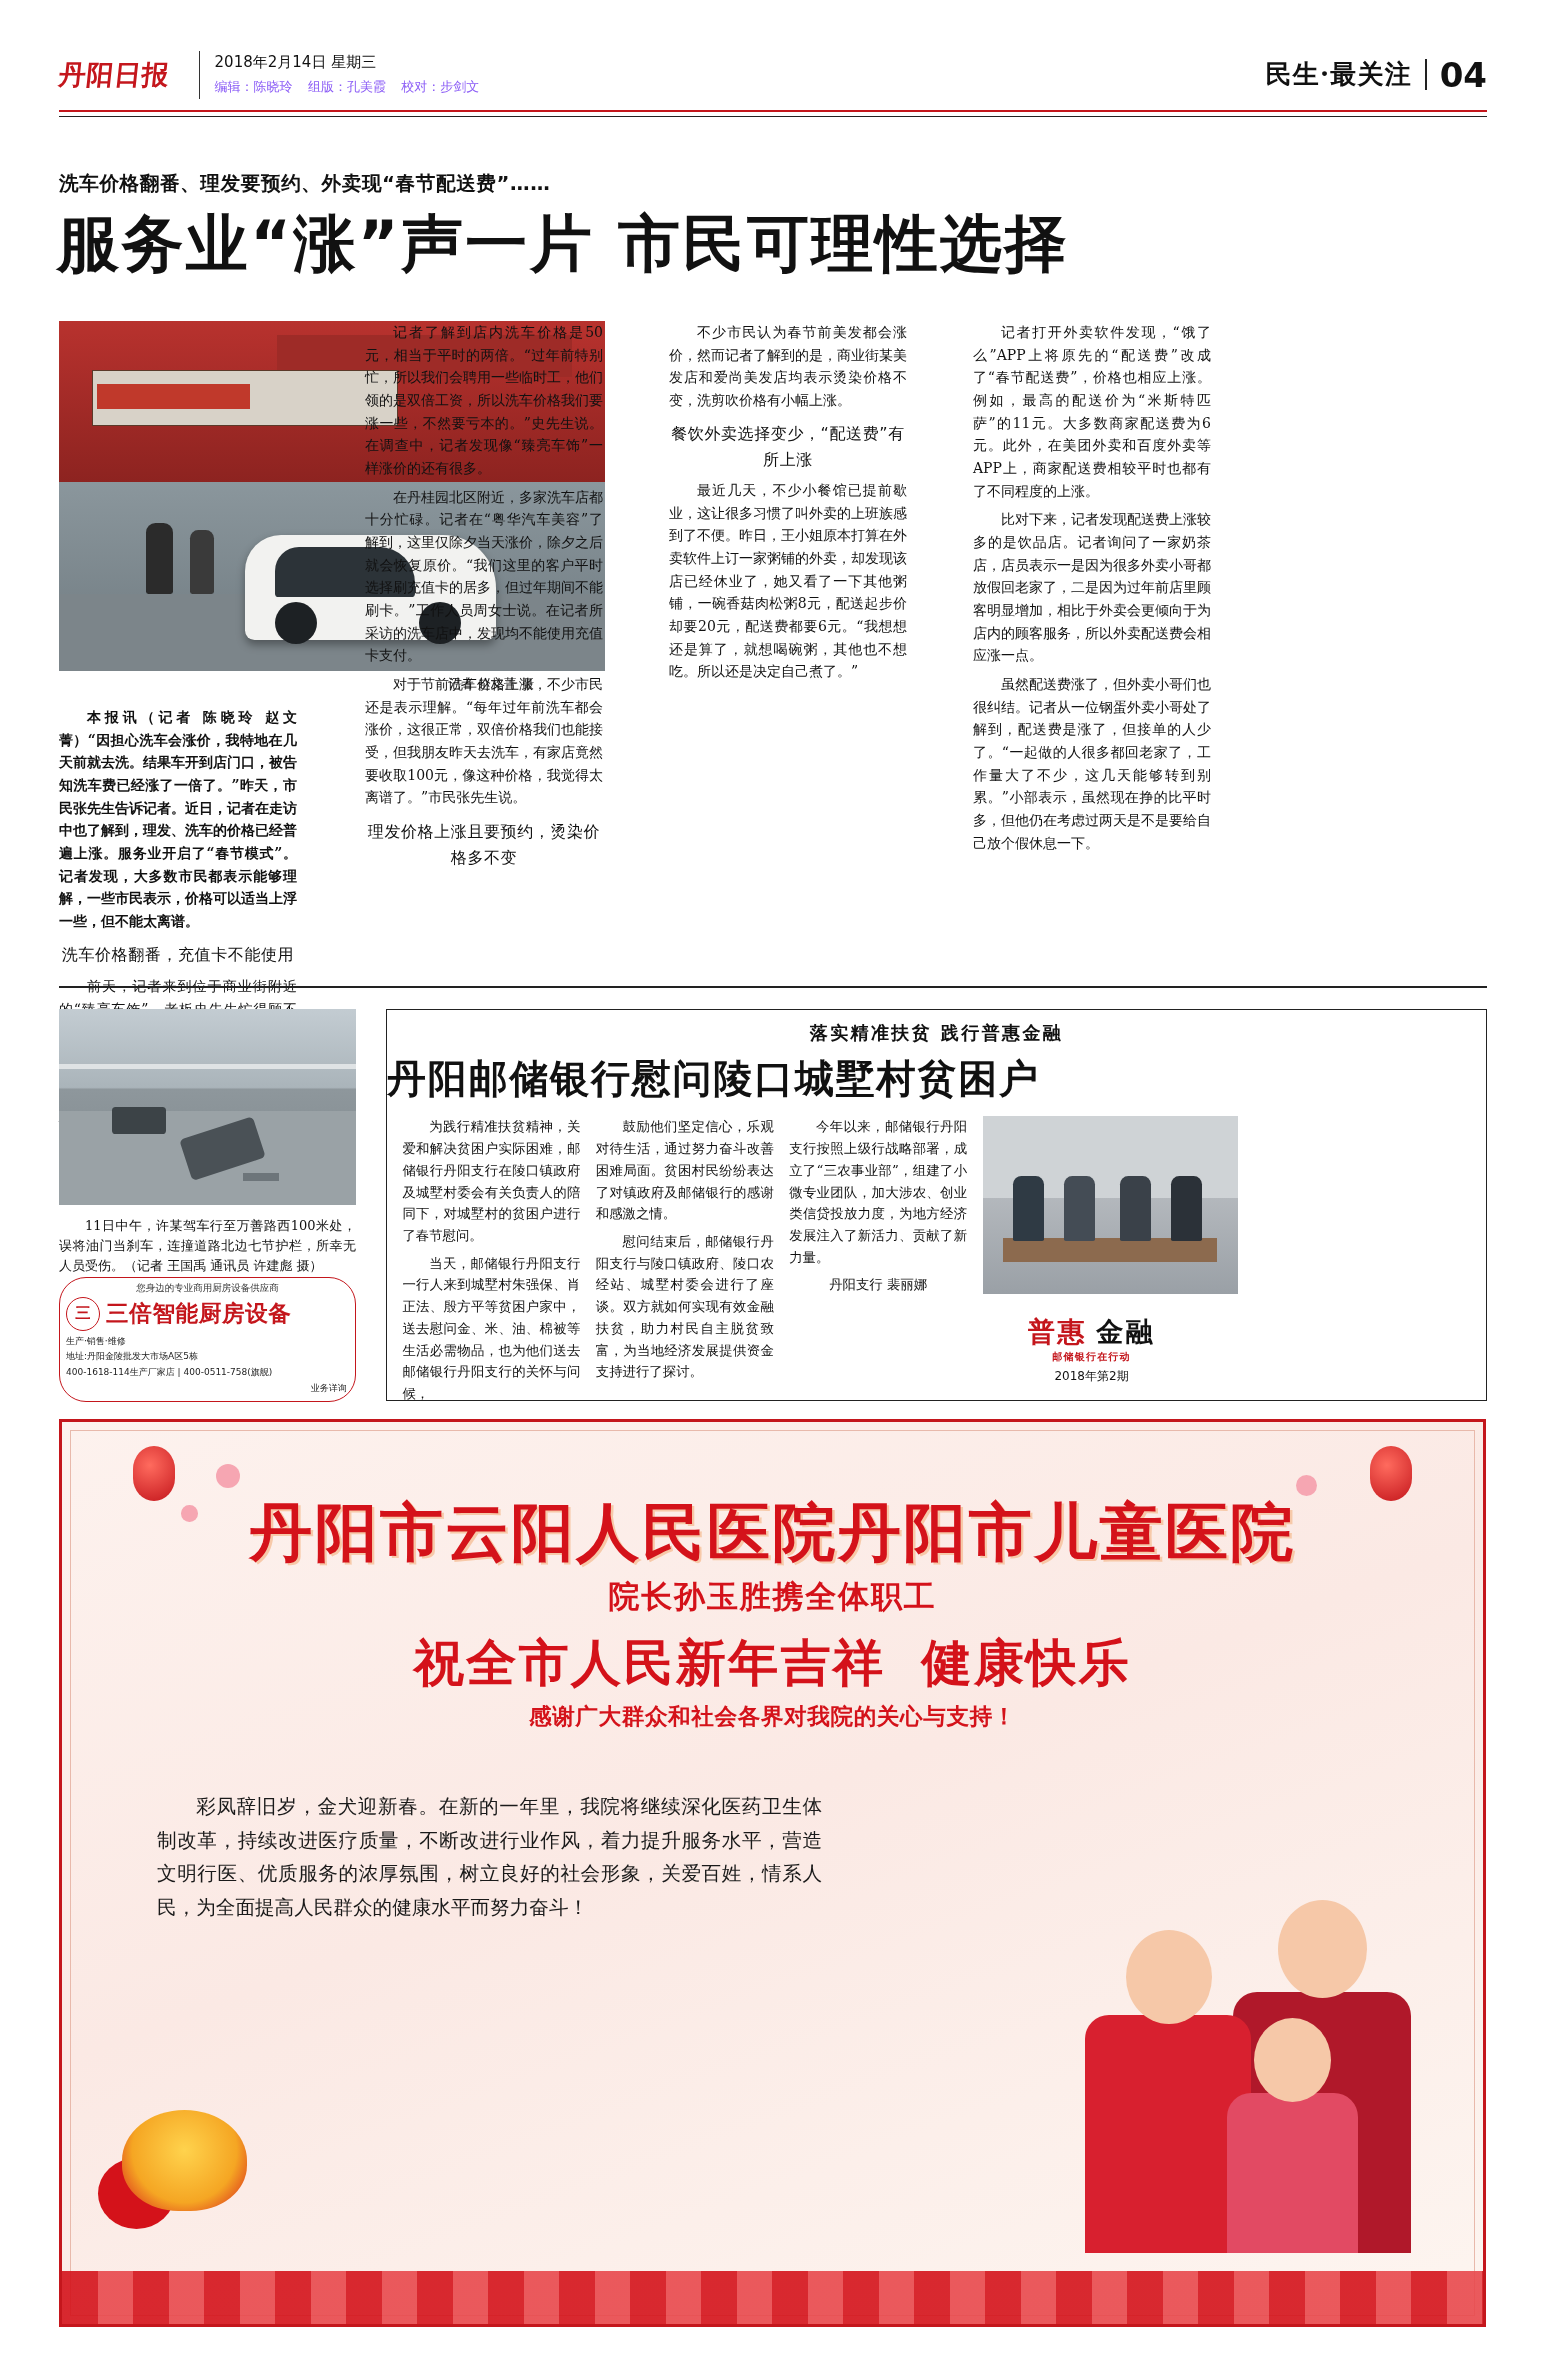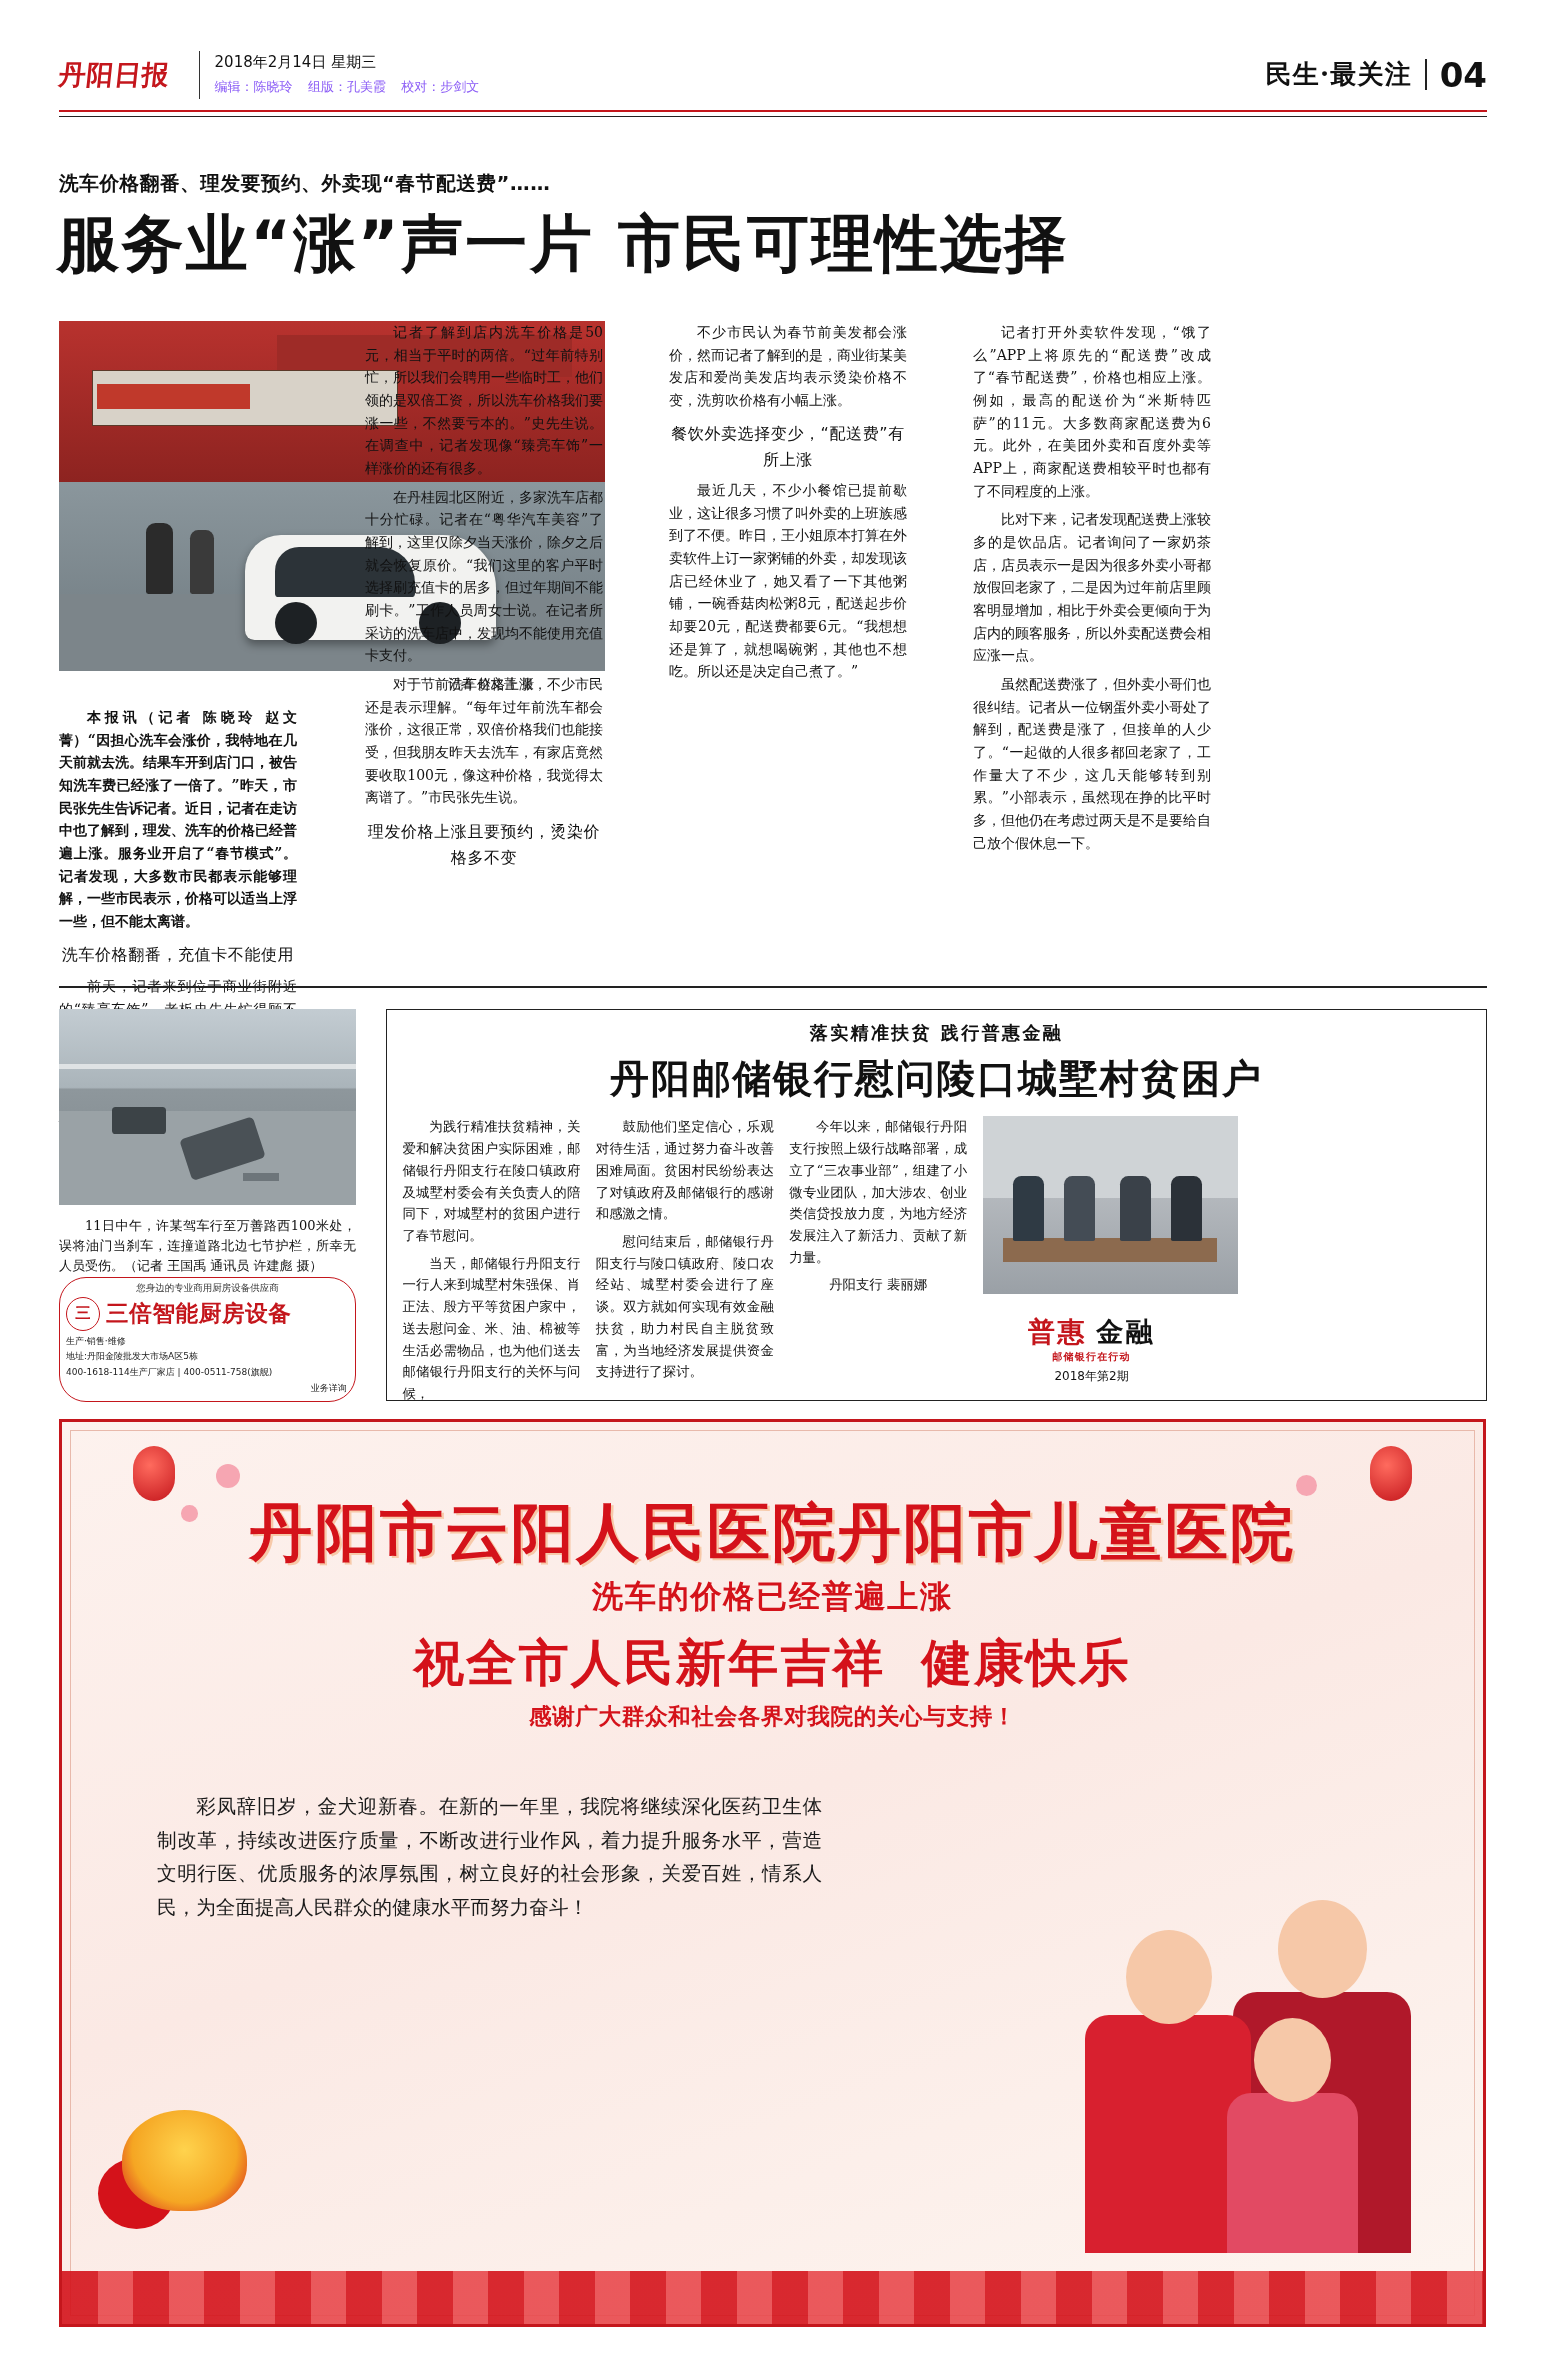--- a/index.html
+++ b/index.html
@@ -287,21 +287,21 @@
   .feature-kicker {
     text-align: center;
     font-size: 18px;
     font-weight: bold;
     color: #111;
     letter-spacing: 2.4px;
     margin-top: 10.7px;
     font-family: "DejaVu Sans", sans-serif;
   }
   .feature-title {
-    text-align: center;
+    text-align: left;
     font-size: 39px;
     font-weight: bold;
     color: #111;
     letter-spacing: 1.8px;
     margin: 7.1px 0 10.7px;
     font-family: "DejaVu Sans", sans-serif;
   }
   .feature-body {
     position: relative;
     padding: 0 15.4px;
@@ -562,21 +562,21 @@
       <div class="lantern" style="top:24px; left:71px;"></div>
       <div class="lantern" style="top:24px; right:71px;"></div>
       <div class="blossom" style="width:24px;height:24px;top:42px;left:154px;"></div>
       <div class="blossom" style="width:16.6px;height:16.6px;top:83px;left:119px;"></div>
       <div class="blossom" style="width:21.4px;height:21.4px;top:53px;right:166px;"></div>
 
       <div class="bigad-banner">
         <span class="bigad-h1">丹阳市云阳人民医院</span><span class="bigad-h1 sp"></span><span class="bigad-h1">丹阳市儿童医院</span>
       </div>
 
-      <div class="bigad-h2">洗车的价格已经普遍上涨</div>
+      <div class="bigad-h2">院长孙玉胜携全体职工</div>
 
       <div class="bigad-h3">
         <span>祝全市人民新年吉祥</span><span class="sp"></span><span>健康快乐</span>
       </div>
 
       <div class="bigad-h4">感谢广大群众和社会各界对我院的关心与支持！</div>
 
       <div class="bigad-body">
         <p>彩凤辞旧岁，金犬迎新春。在新的一年里，我院将继续深化医药卫生体制改革，持续改进医疗质量，不断改进行业作风，着力提升服务水平，营造文明行医、优质服务的浓厚氛围，树立良好的社会形象，关爱百姓，情系人民，为全面提高人民群众的健康水平而努力奋斗！</p>
       </div>

